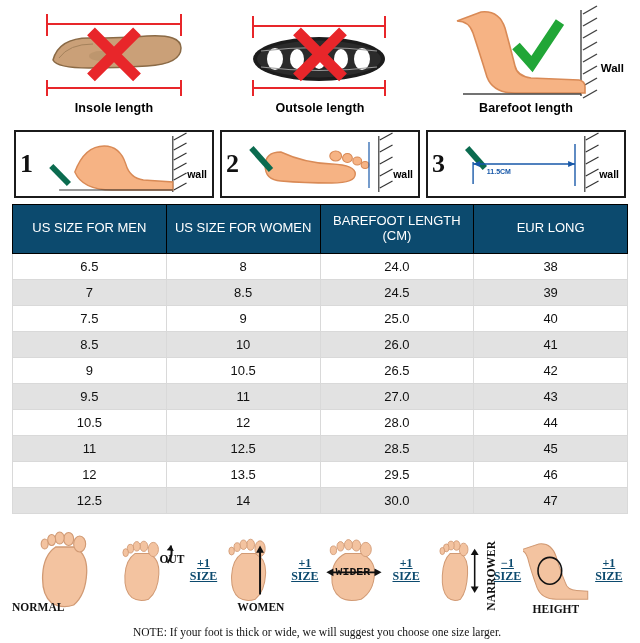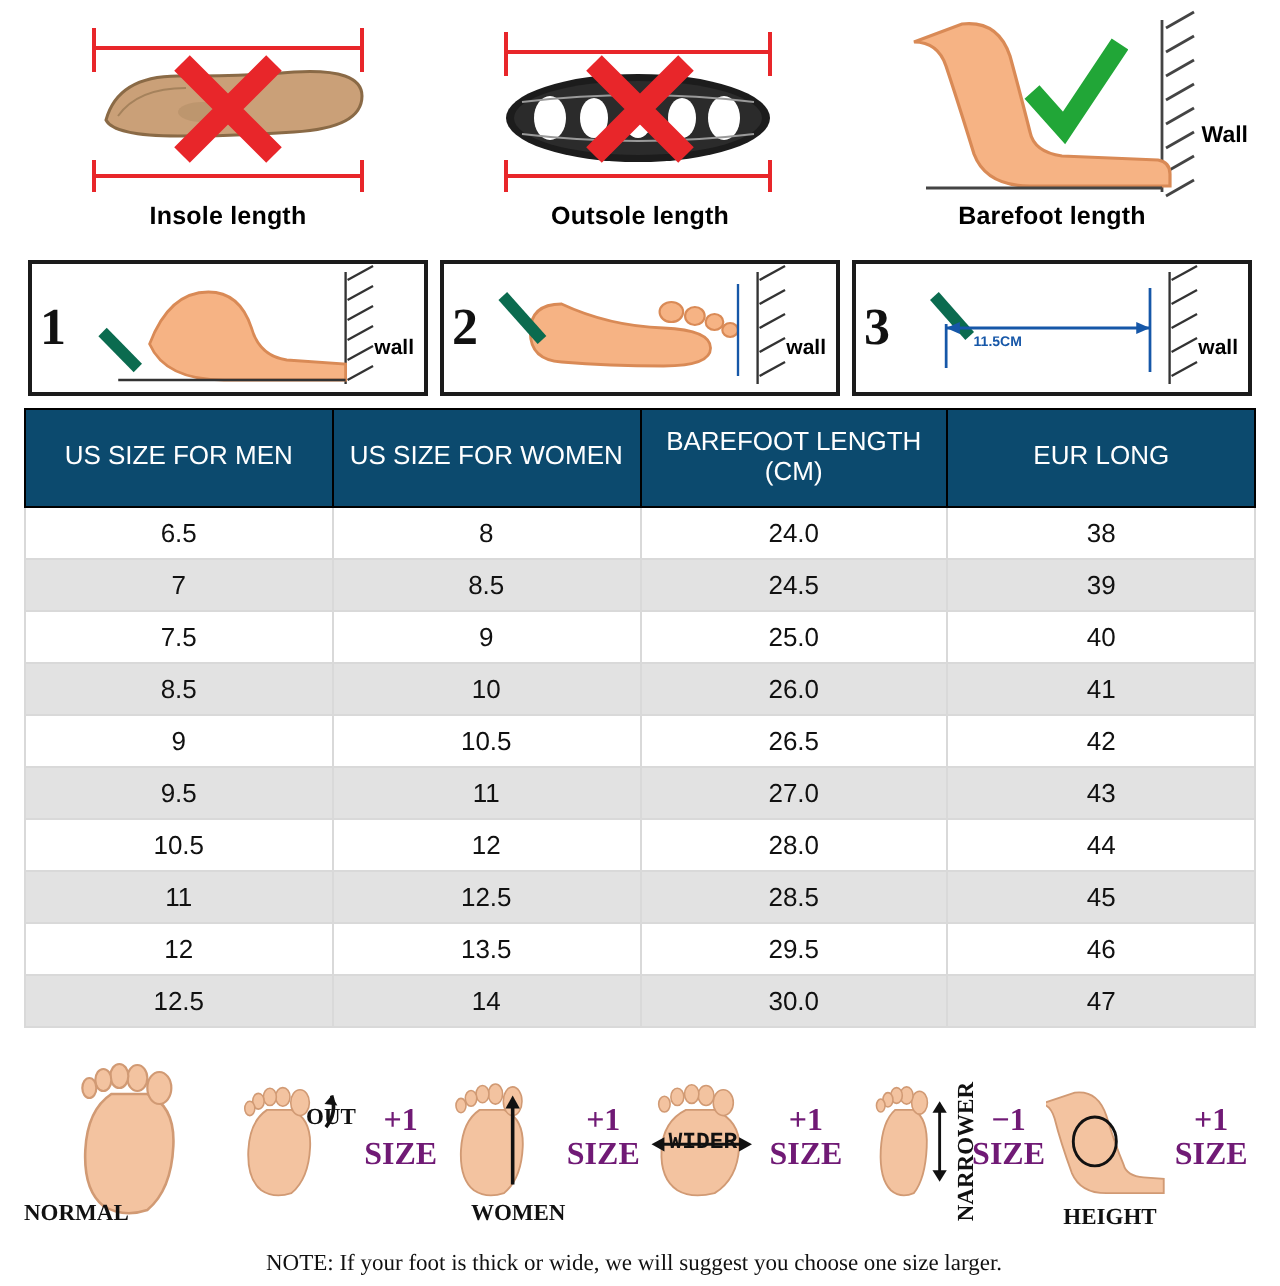--- a/index.html
+++ b/index.html
@@ -164,26 +164,27 @@
     height: 78px;
   }
   .foot-type {
     position: absolute;
     font-size: 11.5px;
     font-weight: bold;
     color: #111;
     font-family: "Liberation Serif", serif;
   }
   .foot-advice {
-    font-size: 16px;
-    font-weight: bold;
-    color: #701a75;
+    font-size: 12px;
+    font-weight: bold;
+    color: #0c4a6e;
     font-family: "Liberation Serif", serif;
     text-align: center;
     line-height: 1.05;
+    text-decoration: underline;
   }
   .note {
     text-align: center;
     font-size: 11.5px;
     color: #111;
     padding: 4px 10px 6px 4px;
     font-family: "Liberation Serif", serif;
   }
 </style>
 </head>

